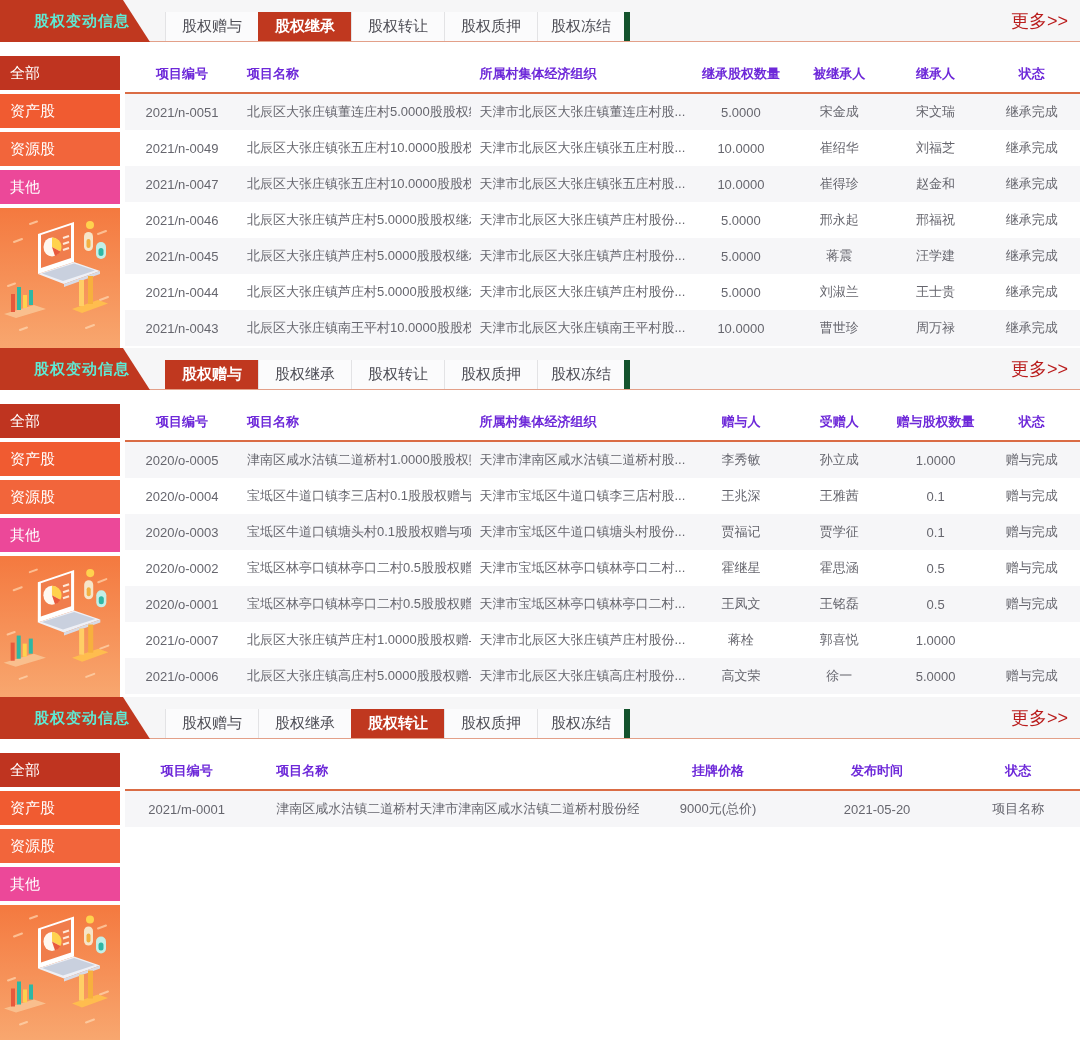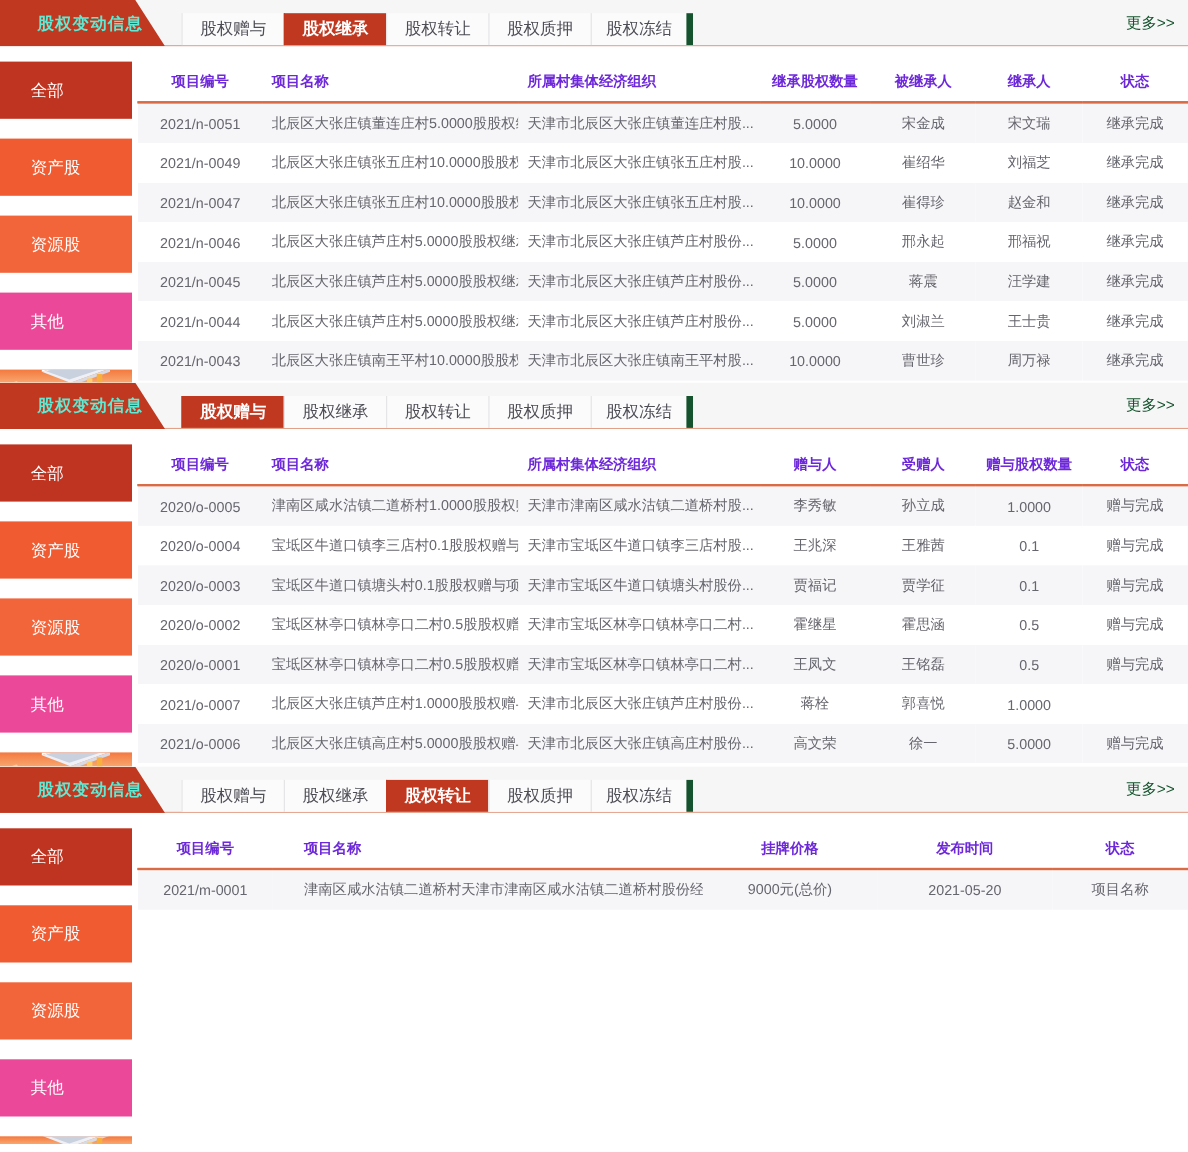--- a/index.html
+++ b/index.html
@@ -11,30 +11,30 @@
          clip-path:polygon(0 0,82% 0,100% 100%,0 100%);
          color:#5eead4;font-weight:bold;font-size:15px;display:flex;align-items:center;
          padding-left:34px;box-sizing:border-box;z-index:2;letter-spacing:1px;}
   .tabs{position:absolute;left:165px;top:12px;bottom:0;display:flex;}
   .tab{width:93px;display:flex;align-items:center;justify-content:center;
        font-size:15px;color:#4d4d55;background:#fbfbfc;cursor:pointer;
        border-left:1px solid #e3e3e5;box-sizing:border-box;}
   .tab:last-child{border-right:6px solid #14532d;}
   .tab.active{background:#c0381f;color:#fff;border-color:#c0381f;font-weight:bold;}
   .more{position:absolute;right:12px;top:50%;transform:translateY(-50%);
-        font-size:14px;color:#14532d;cursor:pointer;text-decoration:none;}
+        font-size:18px;color:#b91c1c;cursor:pointer;text-decoration:none;}
   
   .body{display:flex;padding-top:14px;box-sizing:border-box;overflow:hidden;}
   .sec-0 .body{height:306px;}
   .sec-1 .body{height:307px;}
   .sec-2 .body{height:308px;}
   .side{width:120px;flex:none;display:flex;flex-direction:column;}
   .sec-2 .side{height:287px;}
-  .side-item{height:52px;margin-bottom:18px;flex:none;display:flex;align-items:center;
-             padding-left:28px;color:#fff;font-size:15px;cursor:pointer;}
+  .side-item{height:34px;margin-bottom:4px;flex:none;display:flex;align-items:center;
+             padding-left:10px;color:#fff;font-size:15px;cursor:pointer;}
   .side-item.active{background:#bf3420;}
   .side-item:nth-child(2){background:#f05b31;}
   .side-item:nth-child(3){background:#f2653b;}
   .side-item:nth-child(4){background:#ec4899;}
   .illus{flex:1;background:linear-gradient(180deg,#f4793f 0%,#f8a76f 100%);overflow:hidden;}
   .illus svg{width:100%;height:100%;display:block;}
   
   .tablewrap{flex:1;margin-left:5px;min-width:0;}
   table{width:100%;border-collapse:collapse;table-layout:fixed;}
   thead tr{border-bottom:2px solid #da6c45;}

